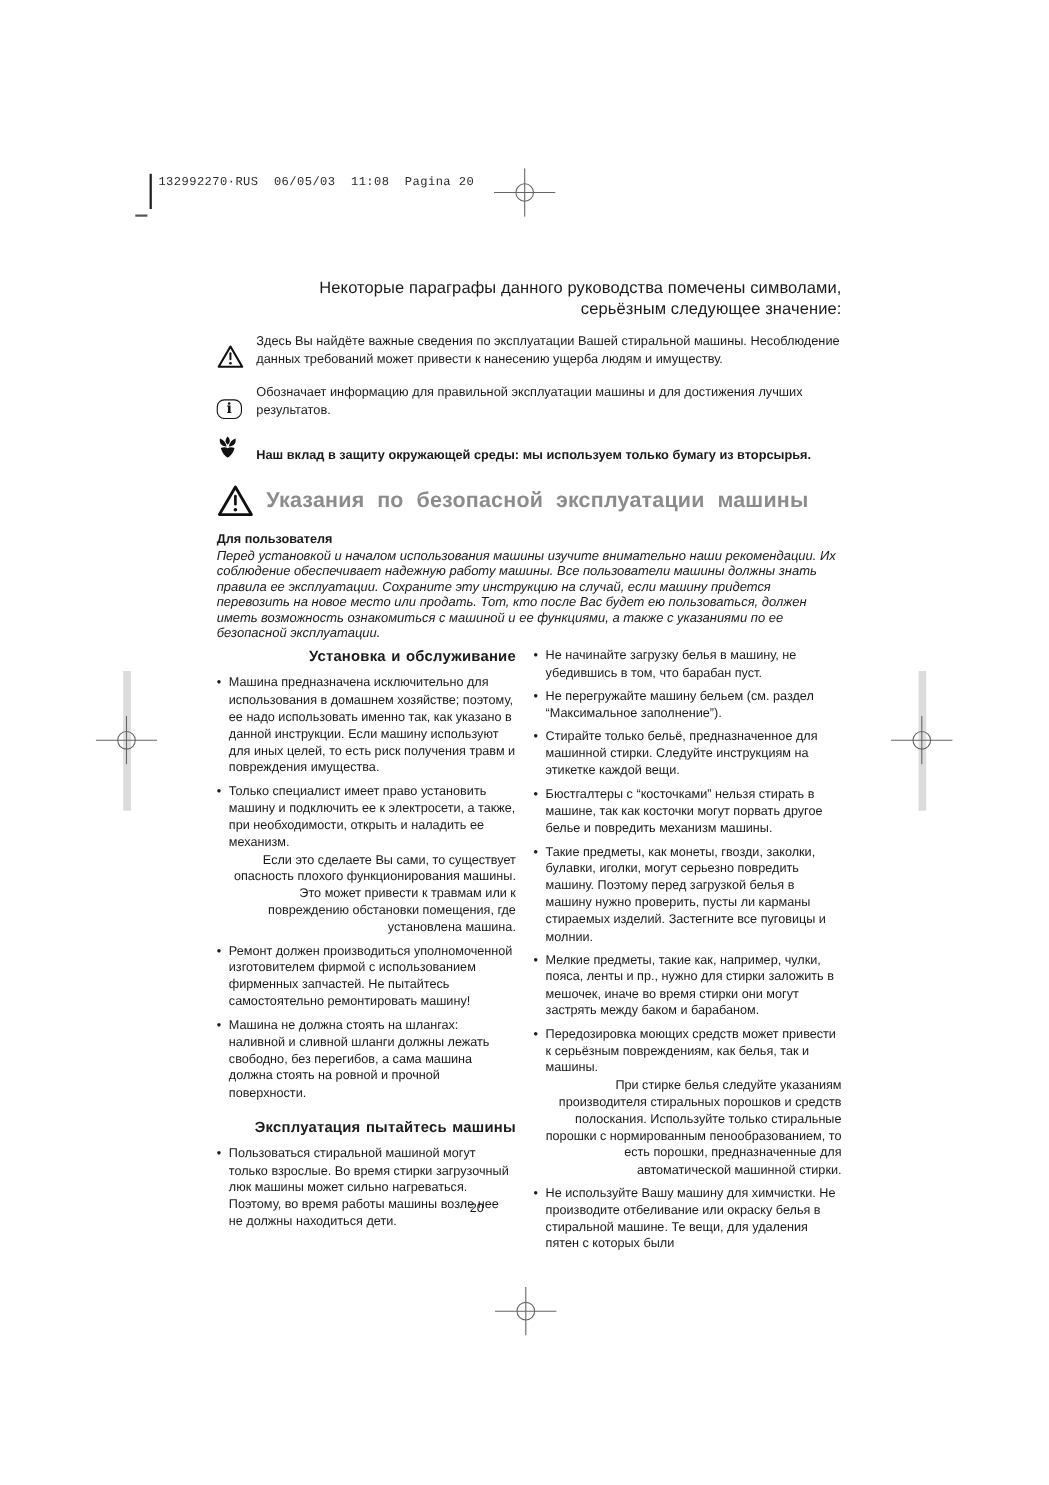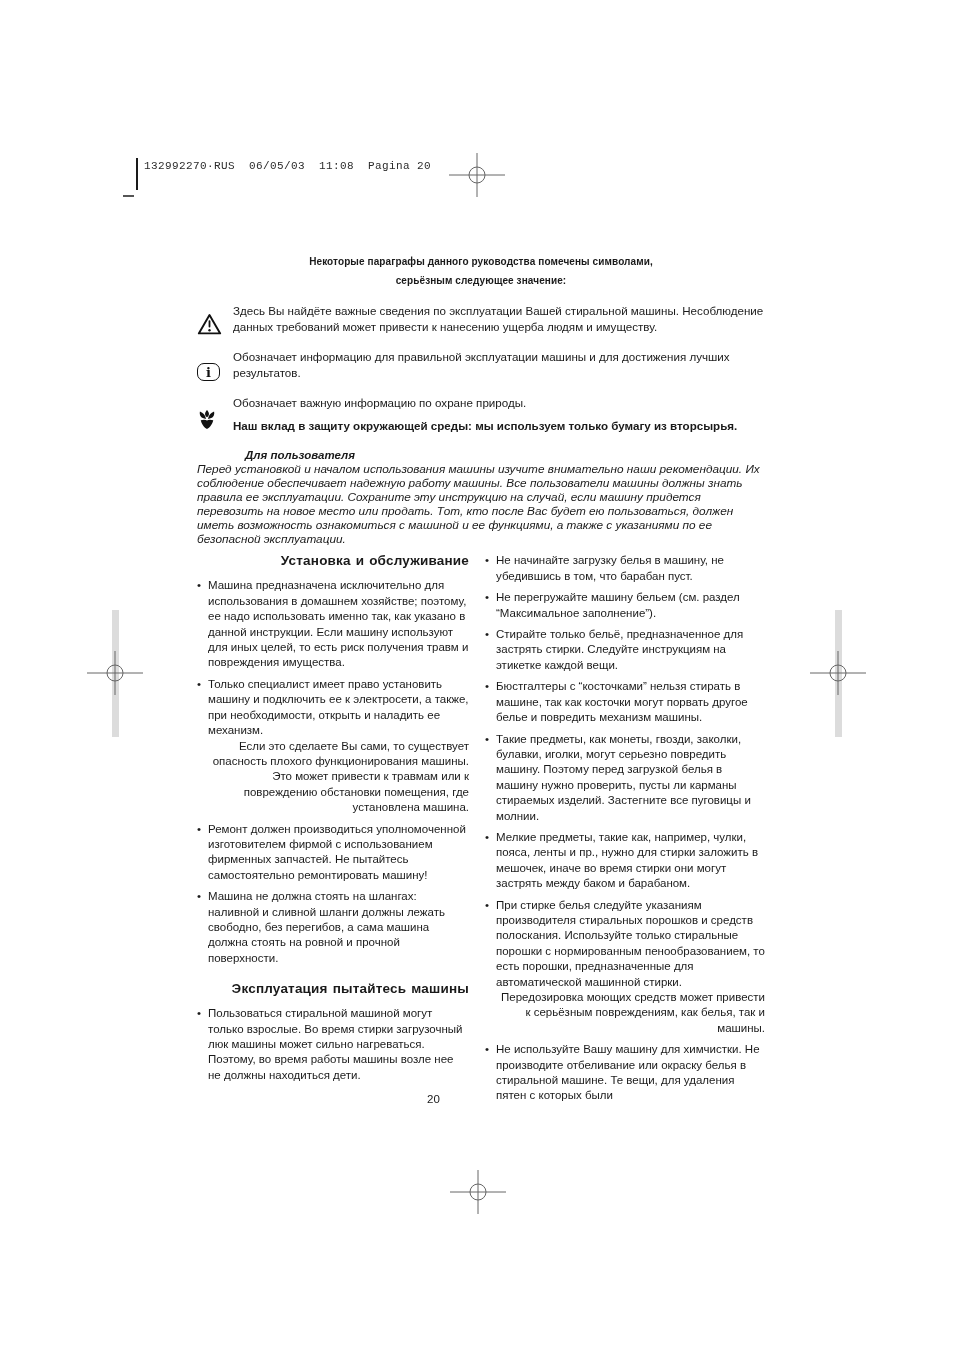--- a/index.html
+++ b/index.html
@@ -21,21 +21,21 @@
   .regmark.top{left:449px;top:153px;}
   .regmark.bottom{left:450px;top:1170px;}
   .regmark.left{left:87px;top:651px;}
   .regmark.right{left:810px;top:651px;}
   .fold-band{position:absolute;width:7px;height:127px;background:#dcdcdc;}
   .fold-band.left{left:112px;top:610px;}
   .fold-band.right{left:835px;top:610px;}
 
   
   .doc{position:absolute;left:197px;top:252px;width:568px;}
-  .doc-title{font-weight:bold;font-size:10px;line-height:19px;text-align:center;letter-spacing:.1px;}
+  .doc-title{font-weight:normal;font-size:15px;line-height:19px;text-align:right;letter-spacing:.1px;}
 
   .symbol-row{display:flex;align-items:flex-end;}
   .symbol-row .icon-cell{width:36px;flex:0 0 36px;padding-top:1px;}
   .symbol-row .sym-text{flex:1;font-size:11.6px;line-height:16px;}
   .row-warning{margin-top:13px;}
   .row-info{margin-top:14px;}
   .row-eco{margin-top:14px;}
   .eco-bold{font-weight:bold;margin-top:7px;}
 
   .tri-icon svg{display:block;}
@@ -45,21 +45,21 @@
   }
   .info-icon span{
     font-family:"DejaVu Serif","Liberation Serif",serif;
     font-weight:bold;font-size:13px;line-height:13px;color:#111;transform:translateY(-0.5px);
   }
 
   .safety-heading-row{display:flex;align-items:center;gap:11px;margin-top:18px;}
   .safety-heading{
     font-weight:bold;font-size:19.5px;color:#8c8c8c;letter-spacing:.2px;word-spacing:6px;
   }
-  .for-user{margin-top:15px;font-size:11.5px;font-weight:bold;font-style:italic;margin-left:48px;}
+  .for-user{margin-top:15px;font-size:11.5px;font-weight:bold;}
   .intro-italic{margin-top:2px;font-style:italic;font-size:11.8px;line-height:13.9px;}
 
   .columns{display:flex;margin-top:7px;}
   .col-left{width:272px;flex:0 0 272px;}
   .col-gap{width:16px;flex:0 0 16px;}
   .col-right{width:280px;flex:0 0 280px;}
   .col-heading{font-weight:bold;font-size:13.5px;letter-spacing:.2px;word-spacing:1px;margin:0 0 10px 0;text-align:right;}
   .col-heading.second{margin-top:15px;}
   .bullet-item{position:relative;padding-left:11px;margin-bottom:6px;font-size:11.5px;line-height:15.4px;}
   .bullet-item .bullet-marker{position:absolute;left:0;top:0;}
@@ -146,25 +146,34 @@
       <svg width="20" height="21" viewBox="0 0 24 25">
           <g fill="#111">
             <path d="M12 1 C9.2 4 8.6 7.2 12 9.8 C15.4 7.2 14.8 4 12 1 Z"></path>
             <path d="M3.5 3 C2.6 8 4.8 11.2 10.8 11.8 C9.9 7.4 7.6 4.6 3.5 3 Z"></path>
             <path d="M20.5 3 C21.4 8 19.2 11.2 13.2 11.8 C14.1 7.4 16.4 4.6 20.5 3 Z"></path>
             <path d="M4.5 13.5 C7.8 12.4 10.2 12.5 12 13.8 C13.8 12.5 16.2 12.4 19.5 13.5 C17.8 20 14.4 22.6 12 24 C9.6 22.6 6.2 20 4.5 13.5 Z"></path>
           </g>
         </svg>
     </div>
     <div class="sym-text">
-      <div>Обозначает важную информацию по охране природы.</div>
       <div class="eco-bold">Наш вклад в защиту окружающей среды: мы используем только бумагу из вторсырья.</div>
     </div>
   </div>
 
+  <div class="safety-heading-row">
+    <div class="tri-icon">
+      <svg width="34" height="30" viewBox="0 0 25 22">
+          <path d="M12.5 2 L23.2 20.4 L1.8 20.4 Z" fill="none" stroke="#111" stroke-width="1.9" stroke-linejoin="round"></path>
+          <rect x="11.6" y="7.2" width="1.8" height="7.2" rx="0.9" fill="#111"></rect>
+          <circle cx="12.5" cy="17.2" r="1.2" fill="#111"></circle>
+        </svg>
+    </div>
+    <div class="safety-heading">Указания по безопасной эксплуатации машины</div>
+  </div>
 
   <div class="for-user">Для пользователя</div>
   <div class="intro-italic">Перед установкой и началом использования машины изучите внимательно наши рекомендации. Их соблюдение обеспечивает надежную работу машины. Все пользователи машины должны знать правила ее эксплуатации. Сохраните эту инструкцию на случай, если машину придется перевозить на новое место или продать. Тот, кто после Вас будет ею пользоваться, должен иметь возможность ознакомиться с машиной и ее функциями, а также с указаниями по ее безопасной эксплуатации.</div>
 
   <div class="columns">
     <div class="col-left">
       <div class="col-heading">Установка и обслуживание</div>
       <div>
           <div class="bullet-item">
             <span class="bullet-marker">•</span>
@@ -198,38 +207,38 @@
           <div class="bullet-item">
             <span class="bullet-marker">•</span>
             <div class="para">Не начинайте загрузку белья в машину, не убедившись в том, что барабан пуст.</div>
           </div>
           <div class="bullet-item">
             <span class="bullet-marker">•</span>
             <div class="para">Не перегружайте машину бельем (см. раздел “Максимальное заполнение”).</div>
           </div>
           <div class="bullet-item">
             <span class="bullet-marker">•</span>
-            <div class="para">Стирайте только бельё, предназначенное для застрять стирки. Следуйте инструкциям на этикетке каждой вещи.</div>
+            <div class="para">Стирайте только бельё, предназначенное для машинной стирки. Следуйте инструкциям на этикетке каждой вещи.</div>
           </div>
           <div class="bullet-item">
             <span class="bullet-marker">•</span>
             <div class="para">Бюстгалтеры с “косточками” нельзя стирать в машине, так как косточки могут порвать другое белье и повредить механизм машины.</div>
           </div>
           <div class="bullet-item">
             <span class="bullet-marker">•</span>
             <div class="para">Такие предметы, как монеты, гвозди, заколки, булавки, иголки, могут серьезно повредить машину. Поэтому перед загрузкой белья в машину нужно проверить, пусты ли карманы стираемых изделий. Застегните все пуговицы и молнии.</div>
           </div>
           <div class="bullet-item">
             <span class="bullet-marker">•</span>
             <div class="para">Мелкие предметы, такие как, например, чулки, пояса, ленты и пр., нужно для стирки заложить в мешочек, иначе во время стирки они могут застрять между баком и барабаном.</div>
           </div>
           <div class="bullet-item">
             <span class="bullet-marker">•</span>
+            <div class="para">Передозировка моющих средств может привести к серьёзным повреждениям, как белья, так и машины.</div>
             <div class="para">При стирке белья следуйте указаниям производителя стиральных порошков и средств полоскания. Используйте только стиральные порошки с нормированным пенообразованием, то есть порошки, предназначенные для автоматической машинной стирки.</div>
-            <div class="para">Передозировка моющих средств может привести к серьёзным повреждениям, как белья, так и машины.</div>
           </div>
           <div class="bullet-item">
             <span class="bullet-marker">•</span>
             <div class="para">Не используйте Вашу машину для химчистки. Не производите отбеливание или окраску белья в стиральной машине. Те вещи, для удаления пятен с которых были</div>
           </div>
         </div>
     </div>
   </div>
 
 </div>

